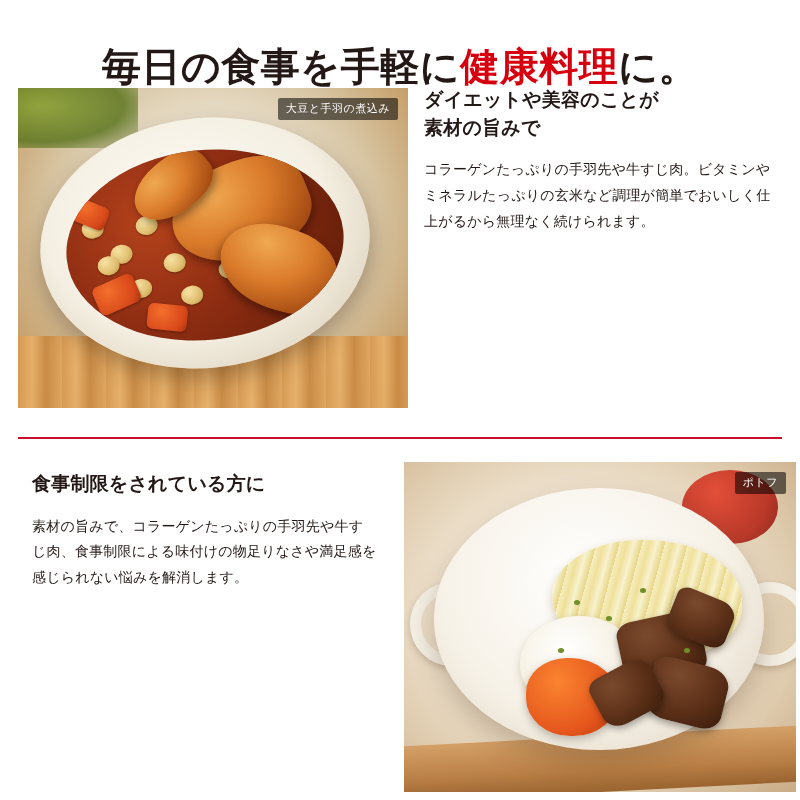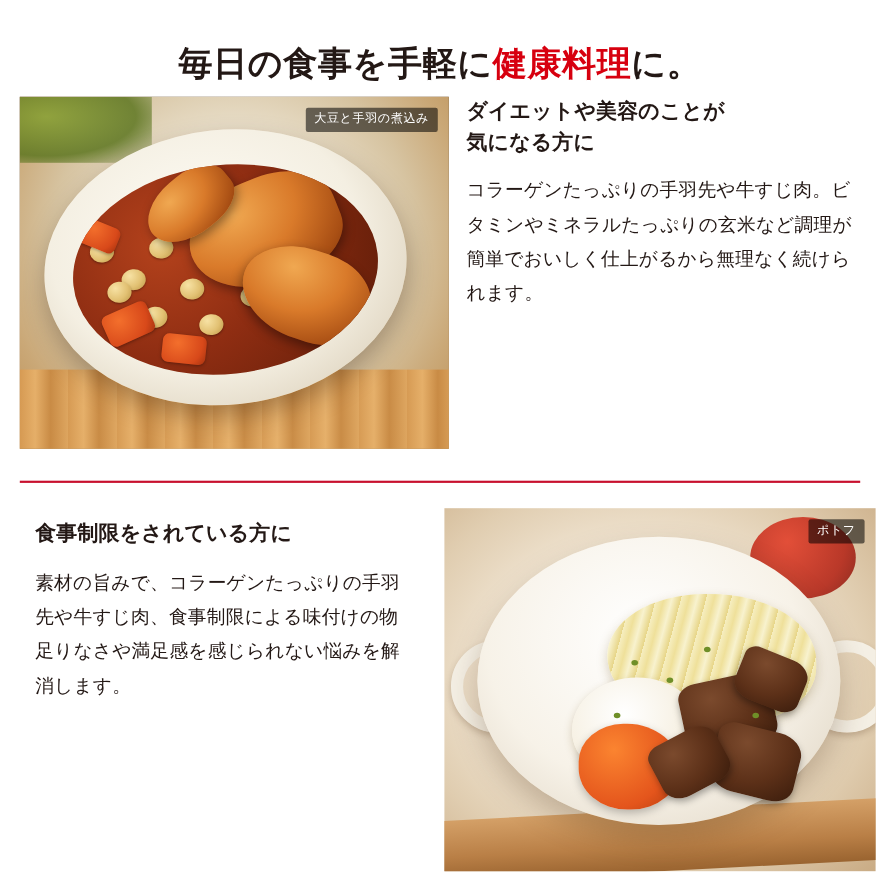--- a/index.html
+++ b/index.html
@@ -21,21 +21,21 @@
     box-sizing: border-box;
   }
 
   
   .headline {
     position: absolute;
     left: 0;
     top: 18px;
     width: 800px;
     text-align: center;
-    font-size: 31px;
+    font-size: 39px;
     font-weight: bold;
     letter-spacing: 0.5px;
     line-height: 1.2;
     white-space: nowrap;
   }
   .headline .accent {
     color: #d7000f;
   }
 
   
@@ -141,23 +141,24 @@
     left: 424px;
     top: 0;
     width: 360px;
   }
   .sub-title {
     font-size: 19px;
     font-weight: bold;
     line-height: 1.45;
     letter-spacing: 0.2px;
     margin: 0 0 14px 0;
+    font-family: Liberation Mono, monospace;
   }
   .body-text {
-    font-size: 17px;
+    font-size: 14px;
     line-height: 1.85;
     letter-spacing: 0.2px;
     margin: 0;
   }
 
   
   .divider {
     position: absolute;
     left: 18px;
     top: 437px;
@@ -303,21 +304,21 @@
         <div class="carrot" style="left:74px;  top:150px; width:40px; height:26px; transform:rotate(12deg);"></div>
         <div class="carrot" style="left:8px;   top:40px;  width:38px; height:24px; transform:rotate(28deg);"></div>
         <div class="wing" style="left:108px; top:16px;  width:140px; height:96px; transform:rotate(-16deg);"></div>
         <div class="wing" style="left:150px; top:84px;  width:118px; height:82px; transform:rotate(24deg);"></div>
         <div class="wing" style="left:70px;  top:6px;   width:86px;  height:54px; transform:rotate(-34deg);"></div>
       </div>
       <div class="photo-caption">大豆と手羽の煮込み</div>
     </div>
 
     <div class="top-text">
-      <p class="sub-title"><span>ダイエットや美容のことが</span><br><span>気になる方に</span></p>
+      <p class="sub-title"><span>ダイエットや美容のことが</span><br><span>素材の旨みで</span></p>
       <p class="body-text">コラーゲンたっぷりの手羽先や牛すじ肉。ビタミンやミネラルたっぷりの玄米など調理が簡単でおいしく仕上がるから無理なく続けられます。</p>
     </div>
   </div>
 
   <div class="divider"></div>
 
   <div class="bottom-block">
 
     <div class="bottom-text">
       <p class="sub-title">食事制限をされている方に</p>

